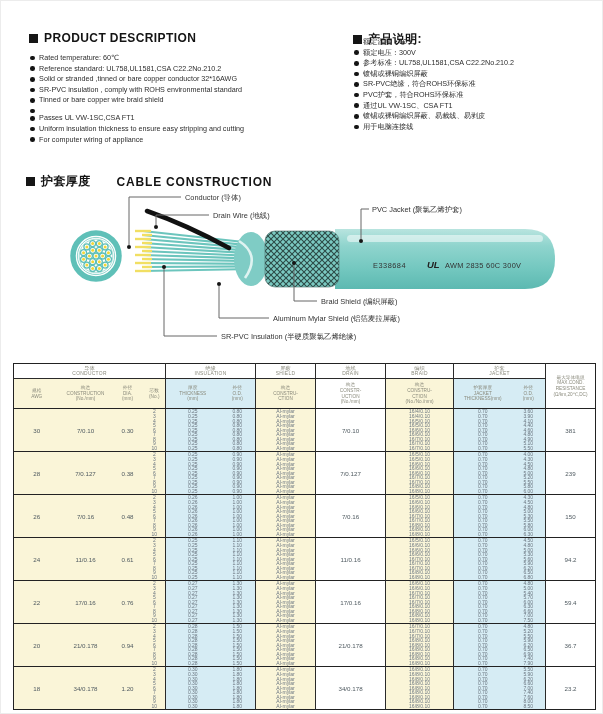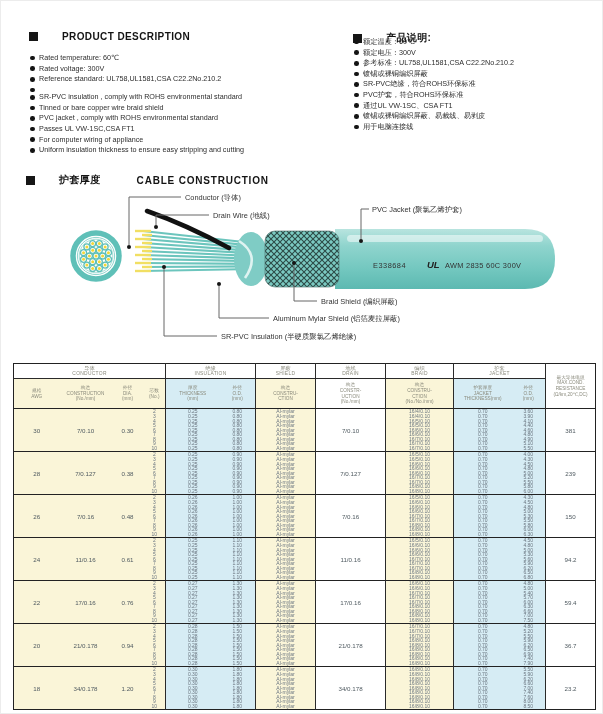--- a/index.html
+++ b/index.html
@@ -1,31 +1,31 @@
 <!DOCTYPE html>
 <html><head>
 <meta charset="utf-8">
 <style>
   *{box-sizing:border-box;margin:0;padding:0}
   html,body{width:603px;height:714px}
   body{font-family:"Liberation Sans","DejaVu Sans",sans-serif;background:#fff}
   #page{position:relative;width:603px;height:714px;background:#fff;border:1px solid #ececec;overflow:hidden}
 
   
-  .sec-title{position:absolute;display:flex;align-items:center;gap:24px;font-weight:bold;font-size:10px;color:#141414;letter-spacing:.4px;white-space:nowrap}
+  .sec-title{position:absolute;display:flex;align-items:center;gap:6px;font-weight:bold;font-size:12px;color:#141414;letter-spacing:.4px;white-space:nowrap}
   .sq{width:9px;height:9px;background:#161616;display:inline-block;flex:0 0 auto}
 
   
   .blist{position:absolute;display:flex;flex-direction:column}
   .bullet-item{display:flex;align-items:flex-start;font-size:7.2px;color:#2d2d2d;line-height:10.6px;white-space:nowrap}
   .dot{width:4.6px;height:4.6px;border-radius:50%;background:#141414;margin:2.8px 4.5px 0 0;flex:0 0 auto}
 
   
   #construction-title{top:172px;left:25px}
-  #construction-title .en{margin-left:12px;letter-spacing:.8px}
+  #construction-title .en{margin-left:20px;letter-spacing:.8px}
 
   
   #diagram{position:absolute;left:0;top:184px}
   .leader{stroke:#666;stroke-width:1;fill:none}
   .ldot{fill:#151515}
   .dlabel{font-size:7.4px;fill:#333}
 
   
   #spec{position:absolute;left:12px;top:362px;width:582px;border-collapse:collapse;table-layout:fixed;border:1.3px solid #222}
   #spec th,#spec td{padding:0;vertical-align:middle;text-align:center;overflow:hidden;font-weight:normal}
@@ -58,52 +58,48 @@
     <span>产品说明:</span>
   </div>
 
   <div class="blist" style="left:29px;top:52px;width:315px">
       <div class="bullet-item">
         <span class="dot"></span>
         <span>Rated temperature: 60℃</span>
       </div>
       <div class="bullet-item">
         <span class="dot"></span>
-        <span>Rated voltage: 300V</span>
-      </div>
-      <div class="bullet-item">
-        <span class="dot"></span>
         <span>Reference standard: UL758,UL1581,CSA C22.2No.210.2</span>
       </div>
       <div class="bullet-item">
         <span class="dot"></span>
+        <span>Solid or stranded ,tinned or bare copper conductor 32*16AWG</span>
       </div>
       <div class="bullet-item">
         <span class="dot"></span>
         <span>SR-PVC insulation , comply with ROHS environmental standard</span>
       </div>
       <div class="bullet-item">
         <span class="dot"></span>
         <span>Tinned or bare copper wire braid shield</span>
       </div>
       <div class="bullet-item">
         <span class="dot"></span>
-        <span>PVC jacket , comply with ROHS environmental standard</span>
       </div>
       <div class="bullet-item">
         <span class="dot"></span>
         <span>Passes UL VW-1SC,CSA FT1</span>
       </div>
       <div class="bullet-item">
         <span class="dot"></span>
+        <span>Uniform insulation thickness to ensure easy stripping and cutting</span>
+      </div>
+      <div class="bullet-item">
+        <span class="dot"></span>
         <span>For computer wiring of appliance</span>
-      </div>
-      <div class="bullet-item">
-        <span class="dot"></span>
-        <span>Uniform insulation thickness to ensure easy stripping and cutting</span>
       </div>
     </div>
   <div class="blist" style="left:353px;top:36px;width:245px">
       <div class="bullet-item">
         <span class="dot"></span>
         <span>额定温度：60℃</span>
       </div>
       <div class="bullet-item">
         <span class="dot"></span>
         <span>额定电压：300V</span>

